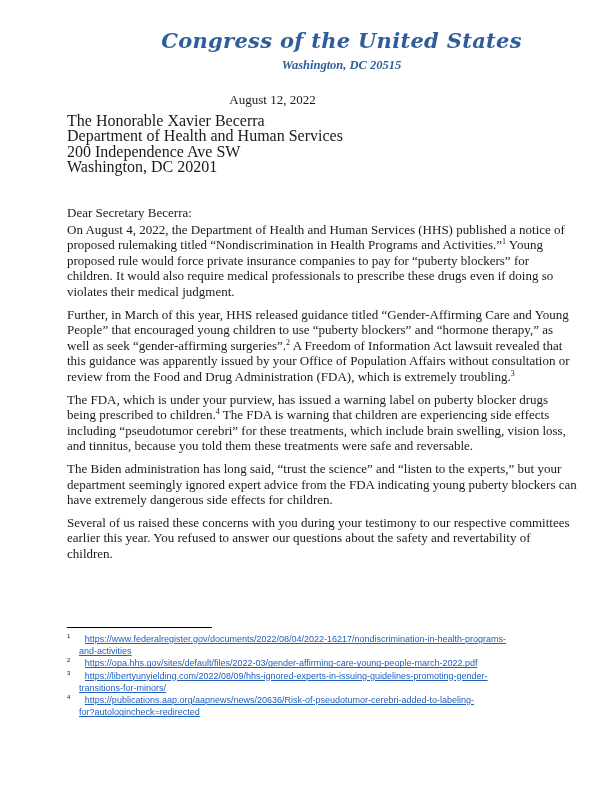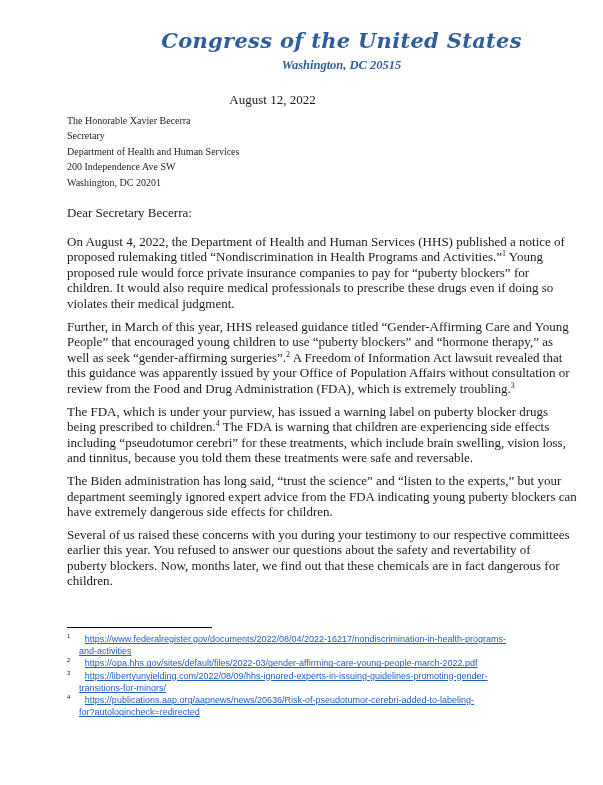--- a/index.html
+++ b/index.html
@@ -47,33 +47,33 @@
       left: 0;
       width: 545px;
       text-align: center;
       font-size: 13px;
       line-height: 16px;
     }
     .address {
       position: absolute;
       top: 113px;
       left: 67px;
-      font-size: 10px;
+      font-size: 16px;
       line-height: 15.4px;
     }
     .address div { white-space: nowrap; }
     .body-text {
       position: absolute;
       top: 205px;
       left: 67px;
       width: 480px;
       font-size: 13px;
       line-height: 15.6px;
     }
-    .salutation { margin-bottom: 13px; }
+    .salutation { margin-bottom: 1px; }
     .para { margin: 0 0 7px 0; }
     .para .ln { display: block; white-space: nowrap; }
     sup.fn {
       font-size: 8px;
       vertical-align: super;
       line-height: 0;
     }
     .footnotes {
       position: absolute;
       top: 627px;
@@ -109,21 +109,20 @@
 
 <div class="letterhead">
   <div class="lh-title">Congress of the United States</div>
   <div class="lh-sub">Washington, DC 20515</div>
 </div>
 
 <div class="date">August 12, 2022</div>
 
 <div class="address">
   <div>The Honorable Xavier Becerra</div>
-  <div>Secretary</div>
   <div>Department of Health and Human Services</div>
   <div>200 Independence Ave SW</div>
   <div>Washington, DC 20201</div>
 </div>
 
 <div class="body-text">
   <div class="salutation">Dear Secretary Becerra:</div>
 
   <div class="para">
     <span class="ln">On August 4, 2022, the Department of Health and Human Services (HHS) published a notice of</span>
@@ -150,21 +149,20 @@
 
   <div class="para">
     <span class="ln">The Biden administration has long said, “trust the science” and “listen to the experts,” but your</span>
     <span class="ln">department seemingly ignored expert advice from the FDA indicating young puberty blockers can</span>
     <span class="ln">have extremely dangerous side effects for children.</span>
   </div>
 
   <div class="para">
     <span class="ln">Several of us raised these concerns with you during your testimony to our respective committees</span>
     <span class="ln">earlier this year. You refused to answer our questions about the safety and revertability of</span>
-    <span class="ln">puberty blockers. Now, months later, we find out that these chemicals are in fact dangerous for</span>
     <span class="ln">children.</span>
   </div>
 </div>
 
 <div class="footnotes">
   <div class="fn-rule"></div>
 
   <div class="fn-item">
     <span class="ln"><span class="num">1</span> <a>https://www.federalregister.gov/documents/2022/08/04/2022-16217/nondiscrimination-in-health-programs-</a></span>
     <span class="ln"><a>and-activities</a></span>

